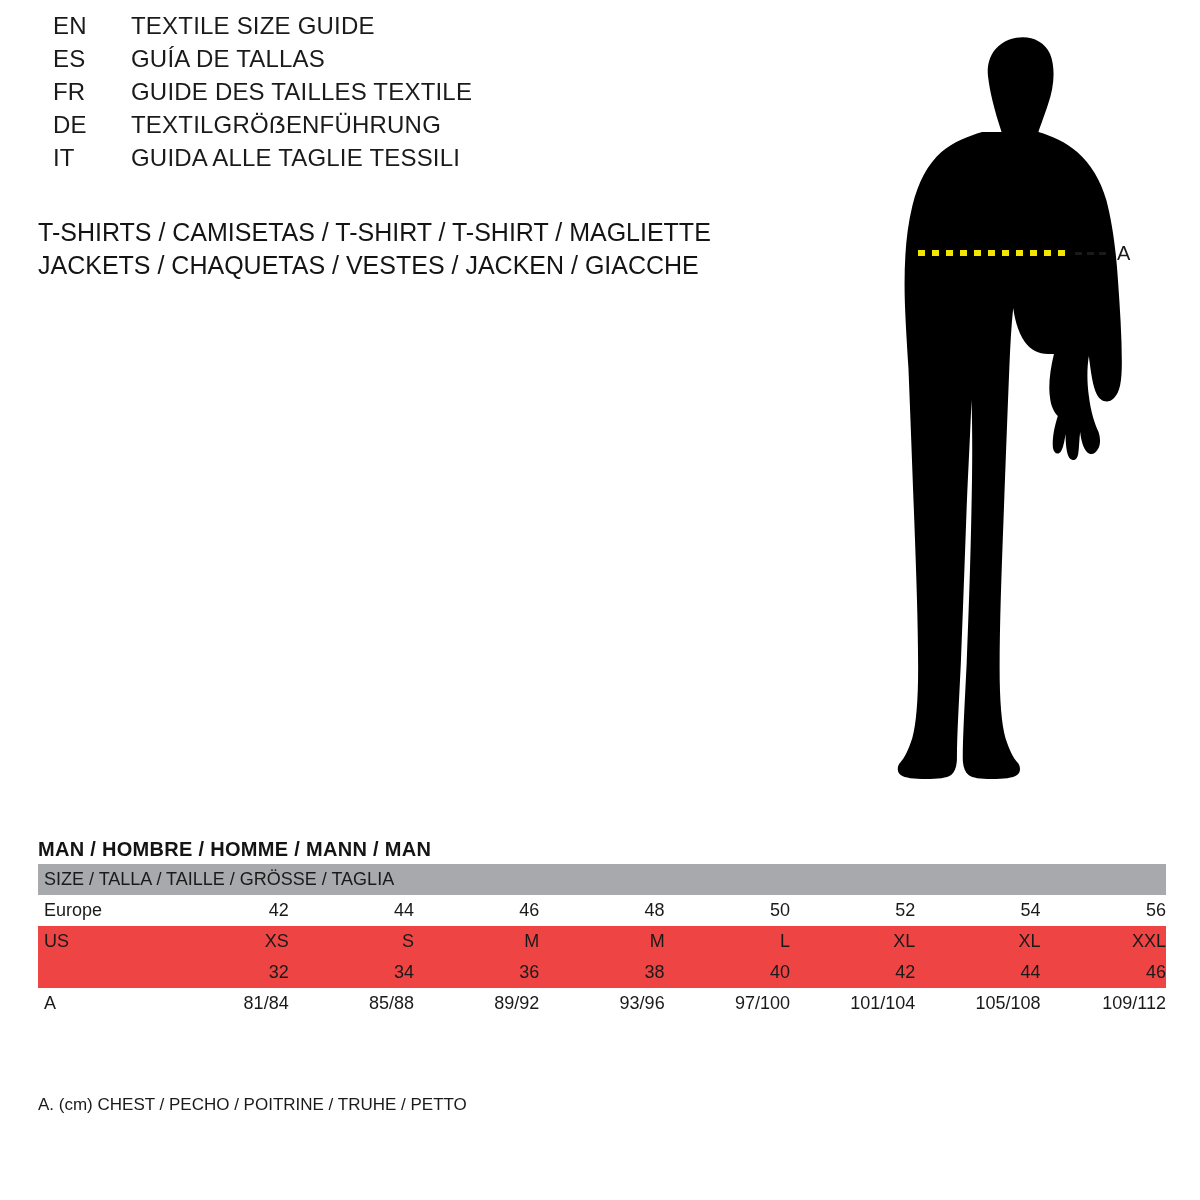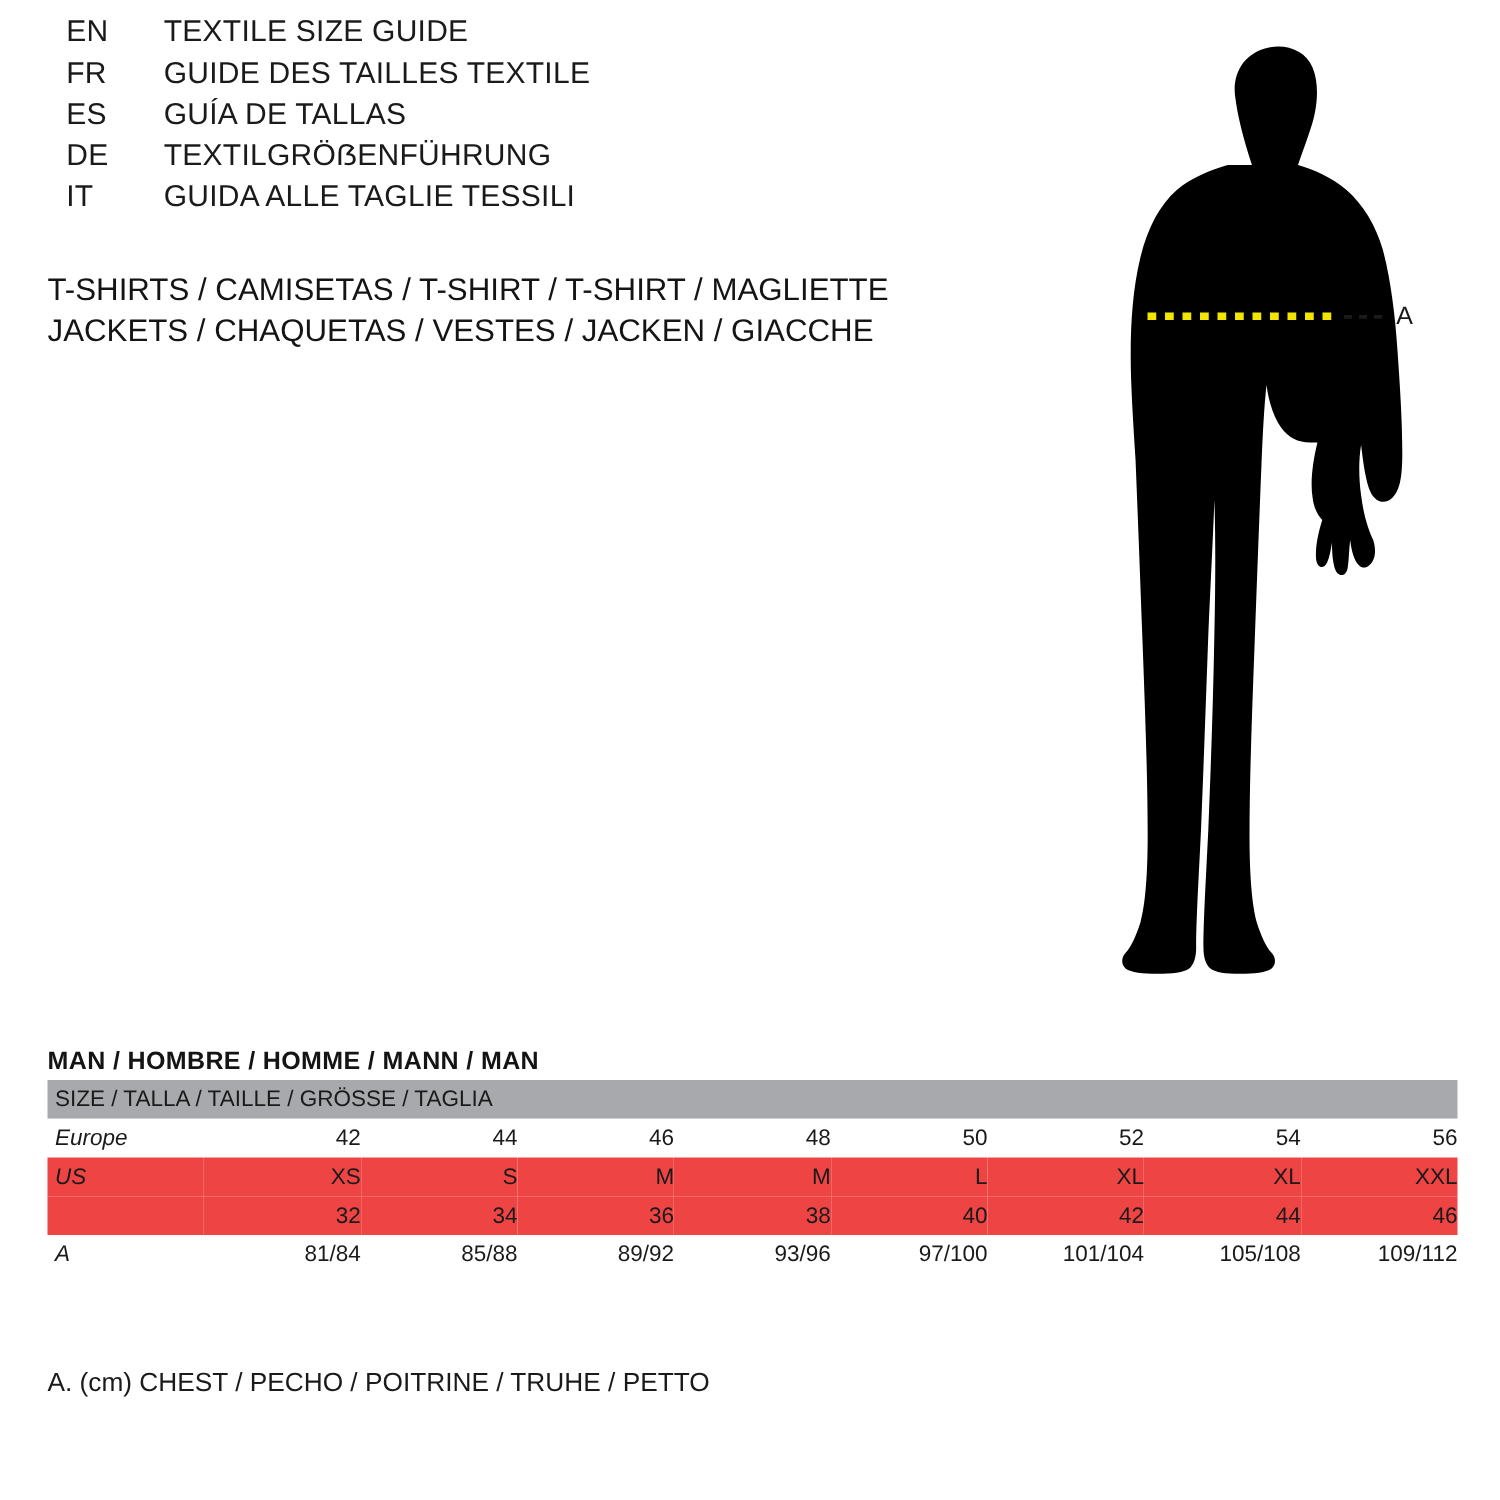--- a/index.html
+++ b/index.html
@@ -118,50 +118,49 @@
   .row-grey td {
     background: #ef4444;
   }
   .row-white td {
     background: #ffffff;
   }
   .label-cell {
     padding-left: 6px !important;
     text-align: left;
     width: 168px;
-    font-style: italic;
   }
   .val-cell {
     text-align: right;
   }
 
   .footnote {
     position: absolute;
     left: 38px;
     top: 1095px;
-    font-size: 21px;
+    font-size: 17px;
     color: #1a1a1a;
     white-space: nowrap;
   }
 </style>
 </head>
 <body>
 
 <div class="lang-block">
   <div class="lang-row">
     <span class="lang-code">EN</span>
     <span class="lang-text">TEXTILE SIZE GUIDE</span>
   </div>
   <div class="lang-row">
+    <span class="lang-code">ES</span>
+    <span class="lang-text">GUÍA DE TALLAS</span>
+  </div>
+  <div class="lang-row">
     <span class="lang-code">FR</span>
     <span class="lang-text">GUIDE DES TAILLES TEXTILE</span>
-  </div>
-  <div class="lang-row">
-    <span class="lang-code">ES</span>
-    <span class="lang-text">GUÍA DE TALLAS</span>
   </div>
   <div class="lang-row">
     <span class="lang-code">DE</span>
     <span class="lang-text">TEXTILGRÖẞENFÜHRUNG</span>
   </div>
   <div class="lang-row">
     <span class="lang-code">IT</span>
     <span class="lang-text">GUIDA ALLE TAGLIE TESSILI</span>
   </div>
 </div>

